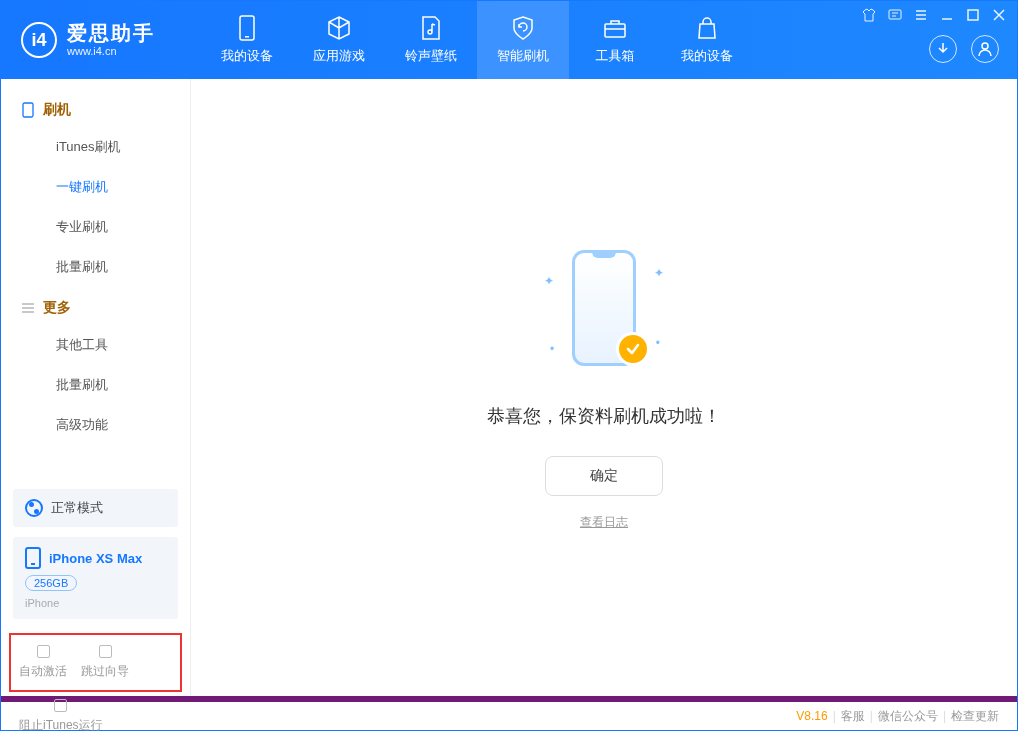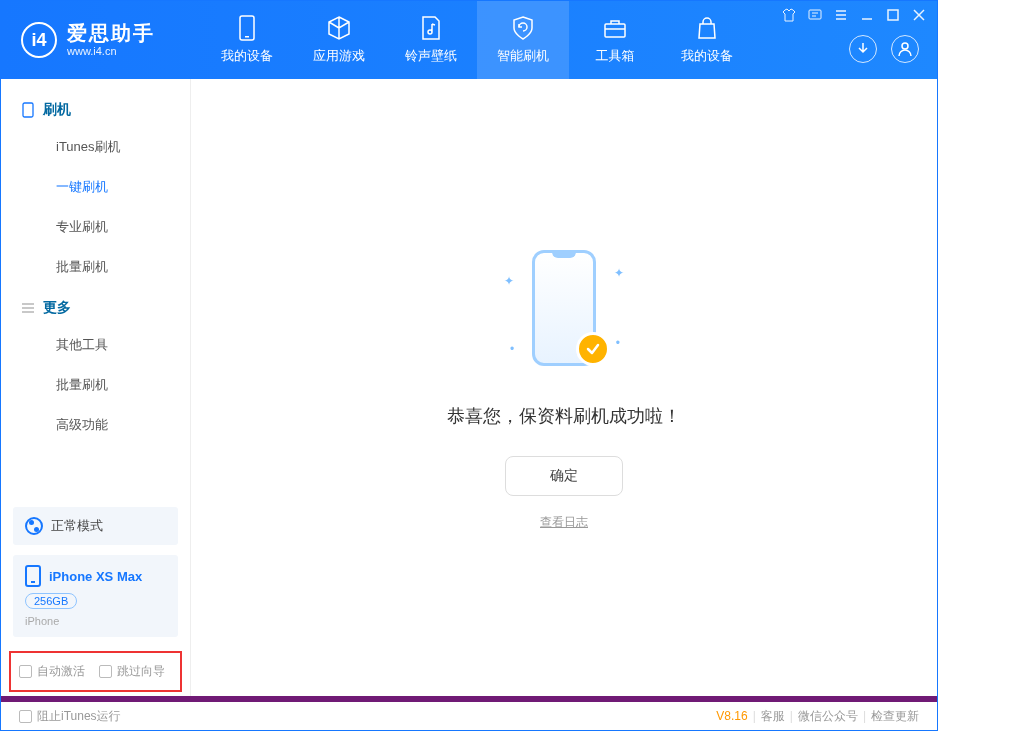--- a/index.html
+++ b/index.html
@@ -1,17 +1,17 @@
 <!DOCTYPE html>
 <html><head>
 <meta charset="utf-8">
 <style>
 * { margin: 0; padding: 0; box-sizing: border-box; }
 body { font-family: "Microsoft YaHei", "PingFang SC", sans-serif; font-size: 13px; color: #333; background: #fff; }
-.window { width: 938px; height: 731px; border: 1px solid #1677ff; display: flex; flex-direction: column; background: #fff; justify-content: center; }
+.window { width: 1018px; height: 731px; border: 1px solid #1677ff; display: flex; flex-direction: column; background: #fff; justify-content: center; }
 
 
 .header { height: 78px; background: linear-gradient(to right, #1677ff, #1e88ff); display: flex; align-items: center; color: #fff; position: relative; }
 .logo-area { display: flex; align-items: center; padding: 0 20px; min-width: 200px; }
 .logo-circle { width: 36px; height: 36px; border: 2px solid #fff; border-radius: 50%; display: flex; align-items: center; justify-content: center; font-weight: bold; font-size: 18px; margin-right: 10px; }
 .logo-text { display: flex; flex-direction: column; line-height: 1.2; }
 .logo-title { font-size: 20px; font-weight: 600; letter-spacing: 2px; }
 .logo-sub { font-size: 11px; opacity: 0.9; }
 .nav-tabs { display: flex; height: 100%; }
 .nav-tab { width: 92px; display: flex; flex-direction: column; align-items: center; justify-content: center; cursor: pointer; font-size: 13px; gap: 6px; }
@@ -19,34 +19,34 @@
 .nav-tab-icon { width: 26px; height: 26px; display: flex; align-items: center; justify-content: center; }
 .win-controls { position: absolute; right: 10px; top: 6px; display: flex; gap: 10px; }
 .win-controls span { width: 16px; height: 16px; cursor: pointer; opacity: 0.9; font-size: 14px; display: flex; align-items: center; justify-content: center; }
 .header-right-icons { position: absolute; right: 18px; bottom: 16px; display: flex; gap: 14px; }
 .header-right-icons span { width: 28px; height: 28px; border: 1.5px solid rgba(255,255,255,0.8); border-radius: 50%; display: flex; align-items: center; justify-content: center; cursor: pointer; }
 
 
 .body { flex: 1; display: flex; min-height: 0; }
 .sidebar { width: 190px; border-right: 1px solid #eee; display: flex; flex-direction: column; }
 .side-scroll { flex: 1; overflow: auto; padding-top: 10px; }
-.side-section-title { display: flex; align-items: center; padding: 12px 20px 8px; color: #0369a1; font-size: 14px; font-weight: 600; gap: 8px; }
+.side-section-title { display: flex; align-items: center; padding: 12px 20px 8px; color: #a16207; font-size: 14px; font-weight: 600; gap: 8px; }
 .side-item { padding: 11px 20px 11px 55px; color: #555; font-size: 13px; cursor: pointer; }
 .side-item.active { color: #1677ff; }
 
 .device-boxes { padding: 0; }
 .device-box { background: #f2f6fb; margin: 4px 12px 10px; padding: 10px 12px; border-radius: 3px; font-size: 13px; color: #444; display: flex; align-items: center; gap: 8px; }
 .device-box.phone { flex-direction: column; align-items: flex-start; gap: 4px; }
 .device-name { color: #1677ff; font-weight: 600; font-size: 13px; }
 .device-phone-row { display: flex; align-items: center; gap: 8px; width: 100%; }
 .device-cap { display: inline-block; border: 1px solid #8fc4ff; color: #1677ff; border-radius: 10px; padding: 1px 8px; font-size: 11px; margin-top: 2px; }
 .device-sub { color: #aaa; font-size: 11px; margin-top: 2px; }
 
 .red-box { border: 2px solid #e33; margin: 4px 8px; padding: 10px 8px; display: flex; gap: 14px; align-items: center; }
-.chk { display: flex; align-items: center; gap: 5px; color: #999; font-size: 12px; cursor: pointer; }
+.chk { display: flex; align-items: center; gap: 5px; color: #999; font-size: 12px; cursor: pointer; flex-direction: column; }
 .chk-box { width: 13px; height: 13px; border: 1px solid #bbb; border-radius: 2px; }
 
 
 .main { flex: 1; display: flex; align-items: center; justify-content: center; }
 .result { display: flex; flex-direction: column; align-items: center; }
 .phone-illust { position: relative; width: 120px; height: 140px; margin-bottom: 20px; }
 .phone-shape { position: absolute; left: 28px; top: 6px; width: 64px; height: 116px; border: 3px solid #9fcfff; border-radius: 12px; background: linear-gradient(to bottom, #ffffff, #e8f3ff); }
 .phone-notch { position: absolute; left: 48px; top: 6px; width: 24px; height: 8px; background: #9fcfff; border-radius: 0 0 6px 6px; }
 .phone-badge { position: absolute; right: 14px; bottom: 18px; width: 34px; height: 34px; background: #ffb300; border-radius: 50%; border: 3px solid #fff; display: flex; align-items: center; justify-content: center; color: #fff; }
 .spark { position: absolute; color: #7fbfff; font-size: 12px; }

